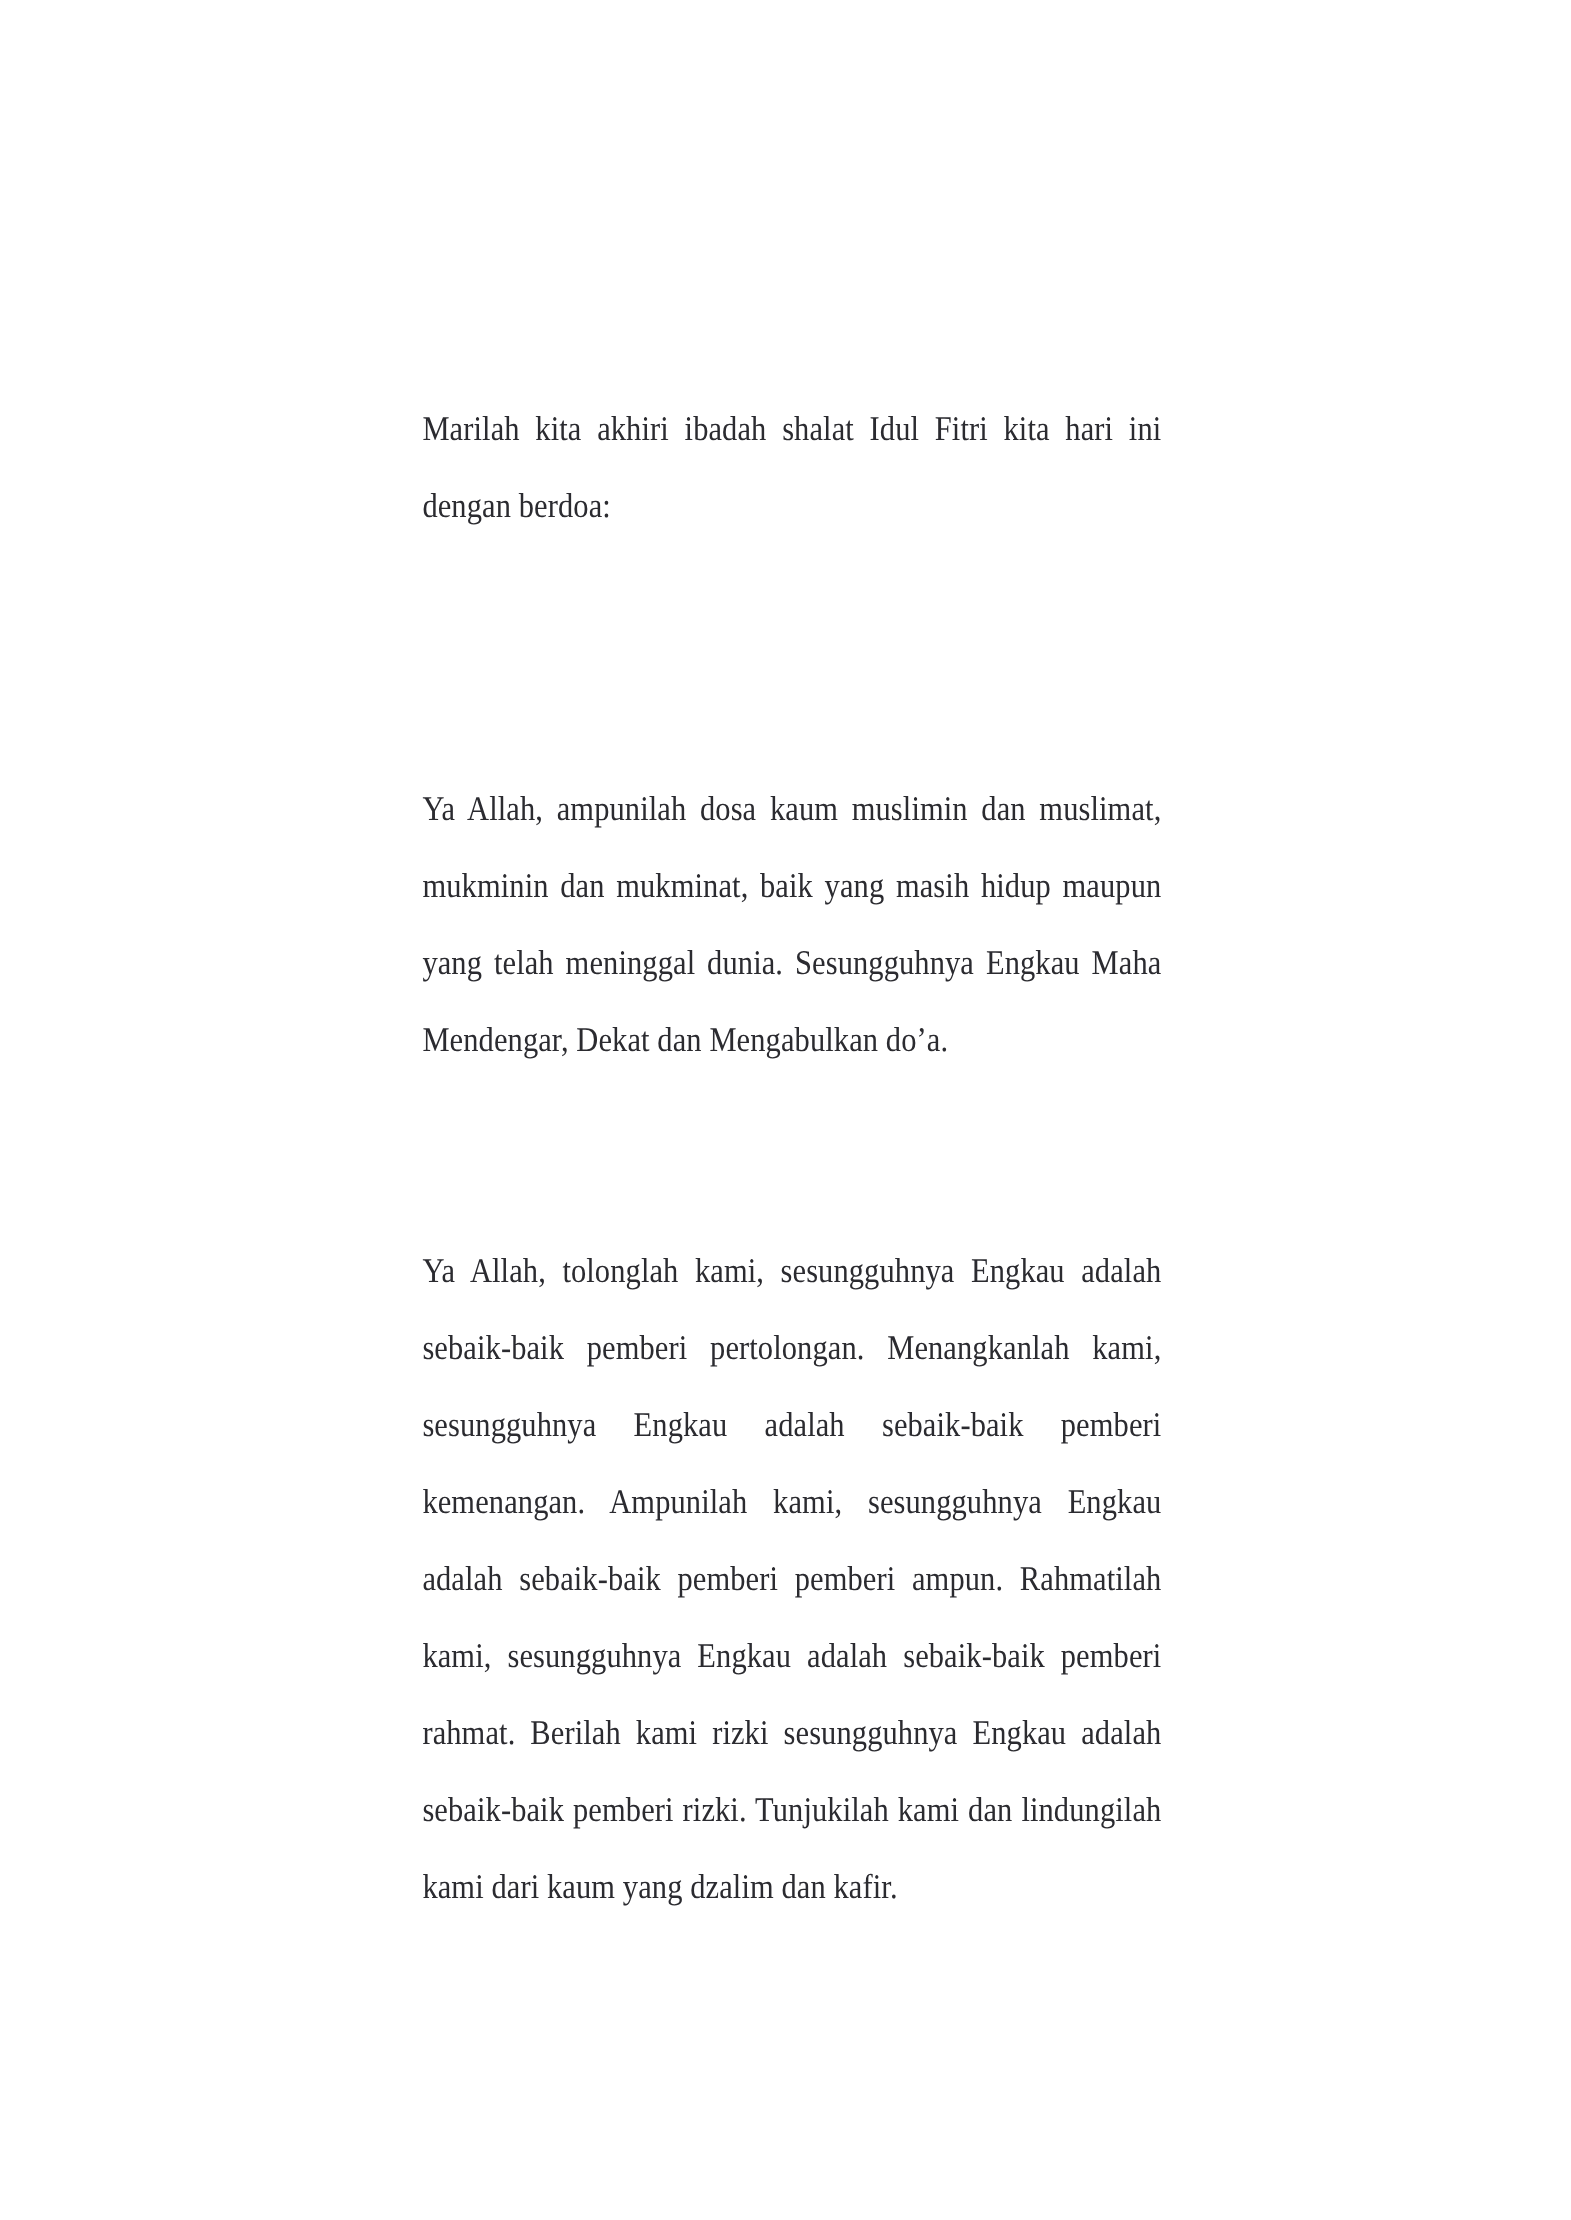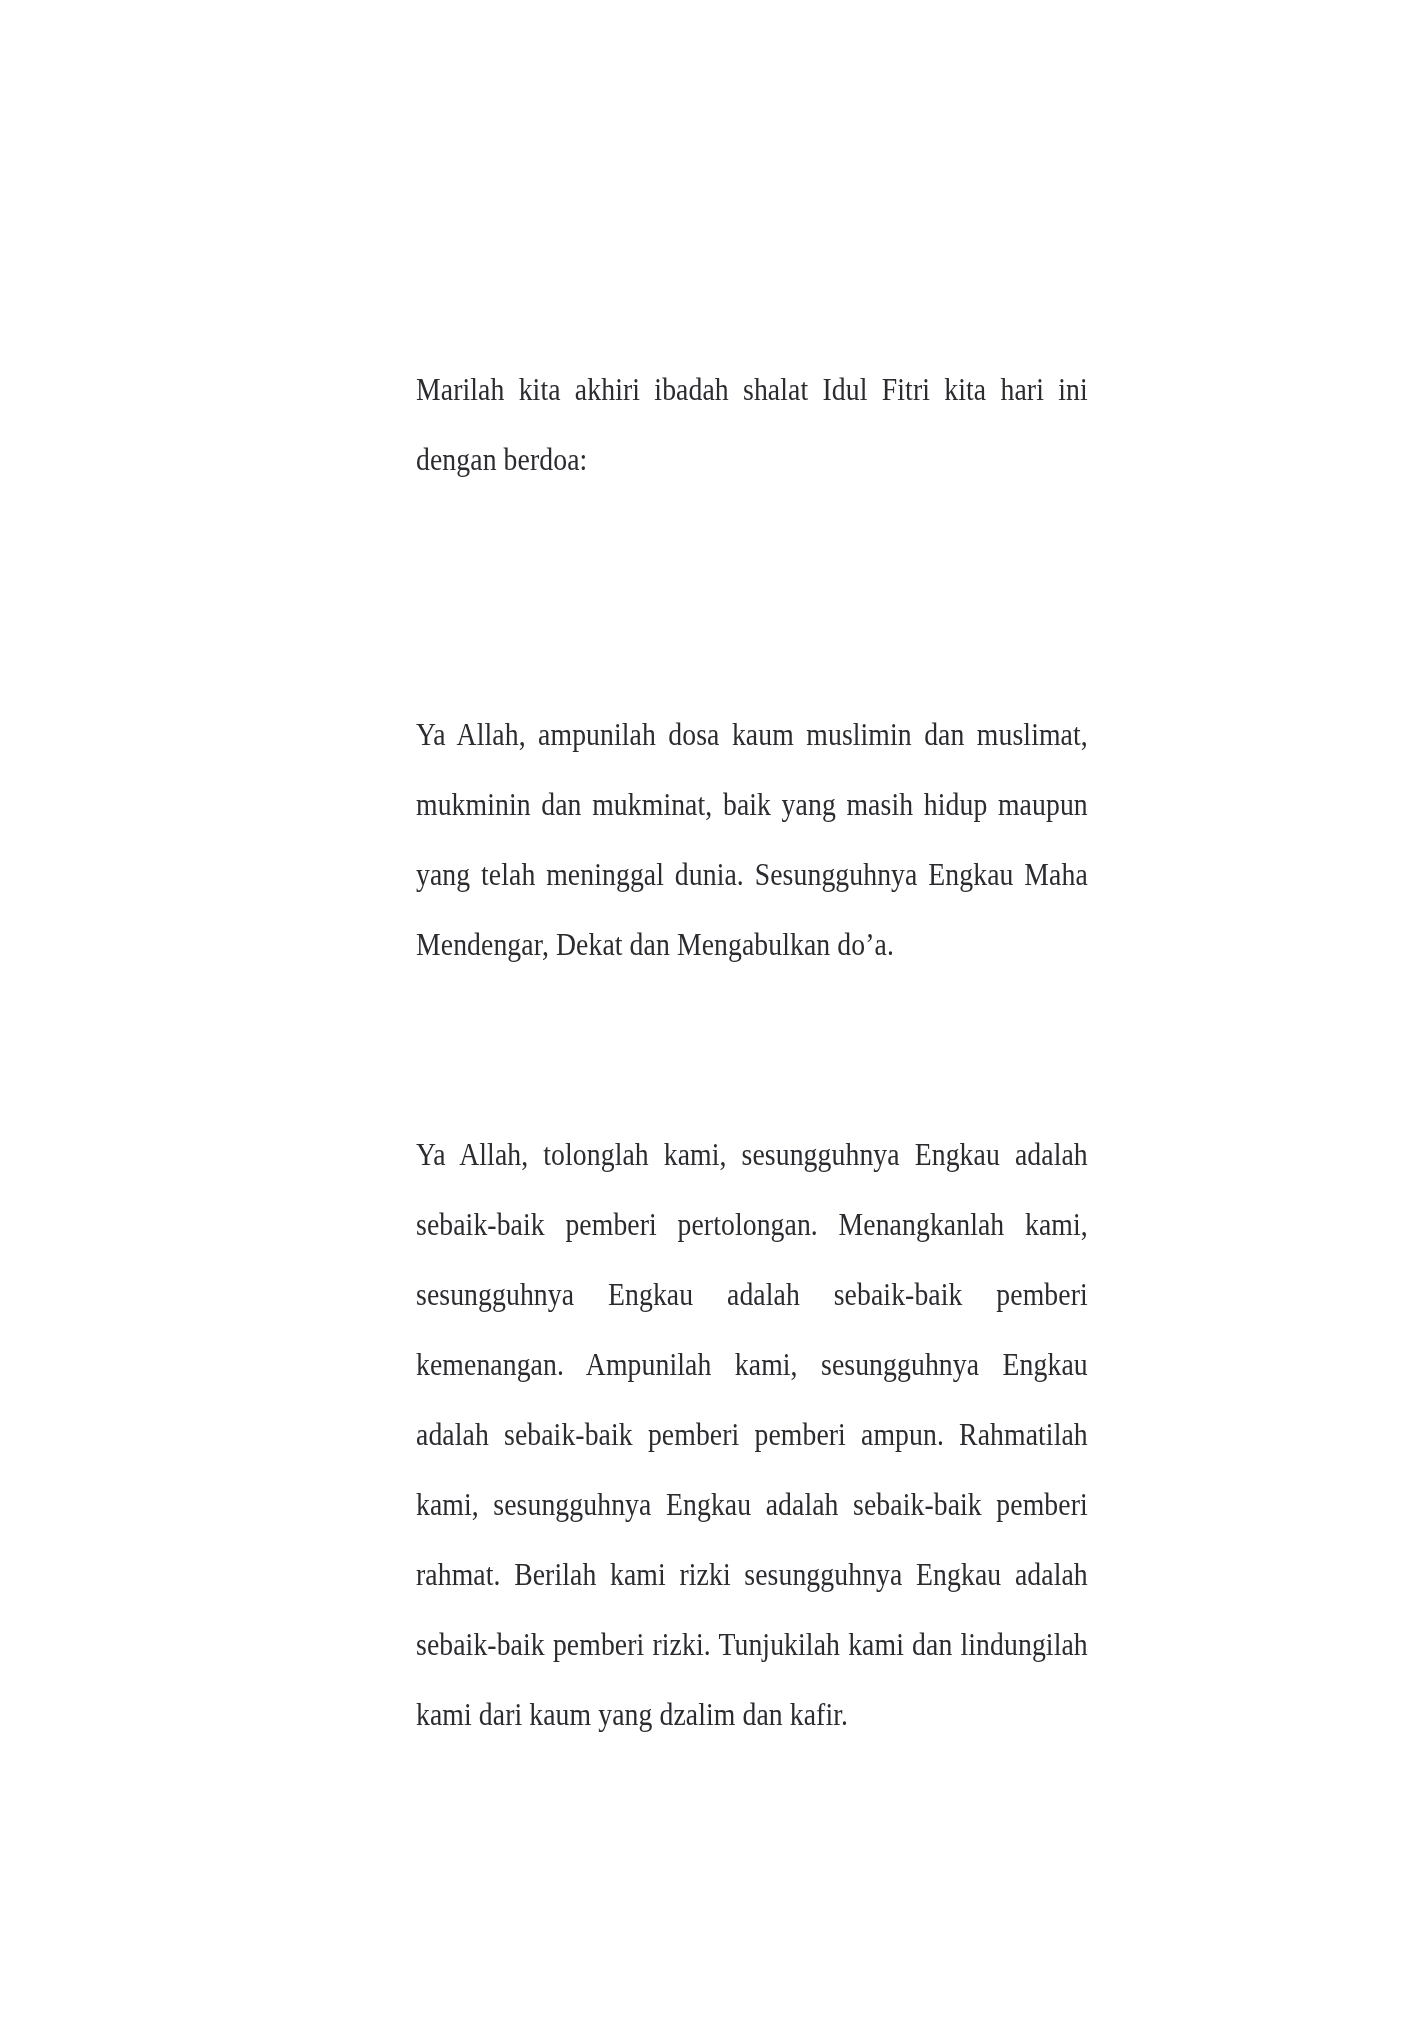--- a/index.html
+++ b/index.html
@@ -15,21 +15,21 @@
   }
   .page {
     position: relative;
     width: 1428px;
     height: 2018px;
     background: #ffffff;
     box-sizing: border-box;
   }
   .text-column {
     position: absolute;
-    left: 416px;
+    left: 384px;
     top: 355px;
     width: 672px;
   }
   .para {
     margin: 0;
     text-align: justify;
     text-justify: inter-word;
     color: #2b2b30;
     font-size: 31.5px;
     line-height: 70px;

